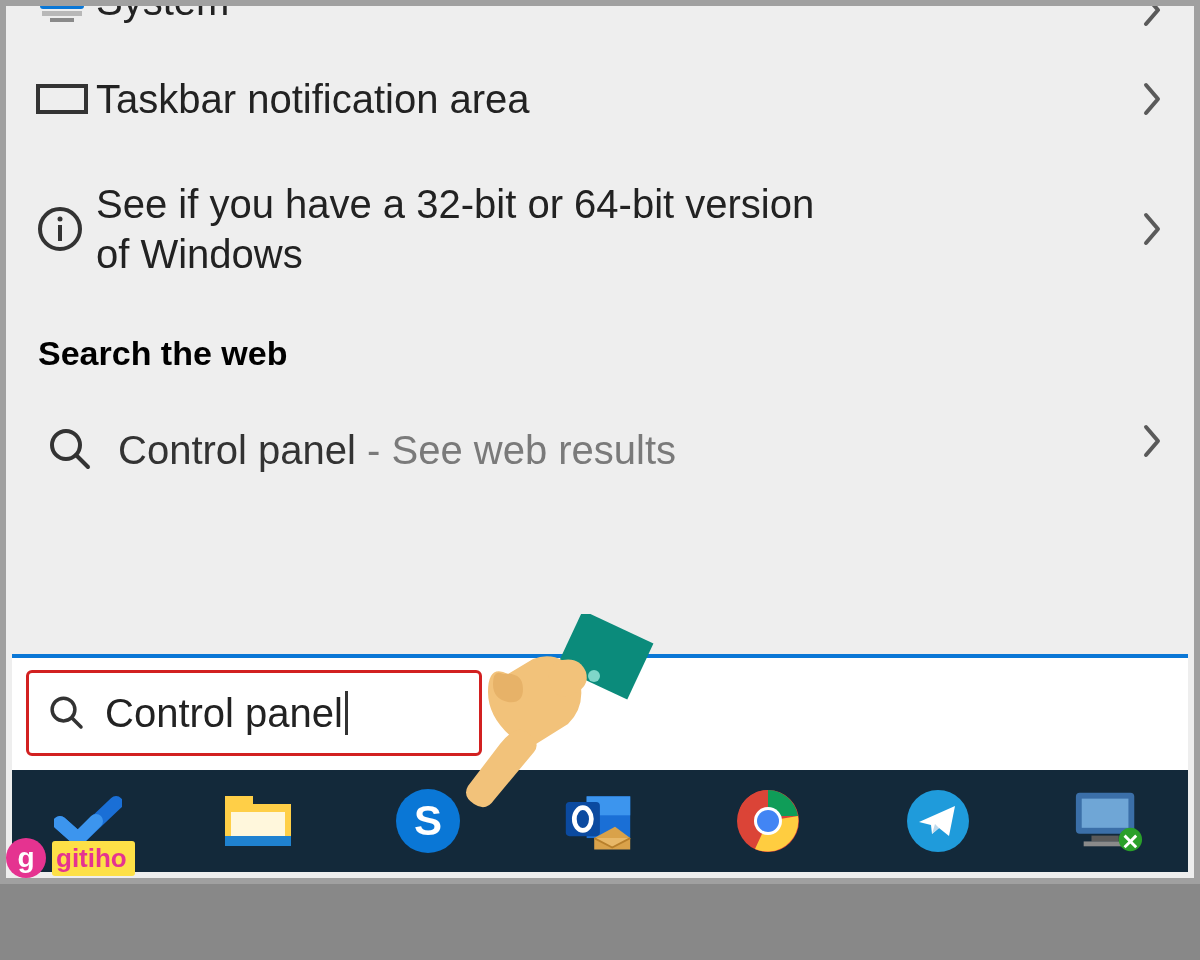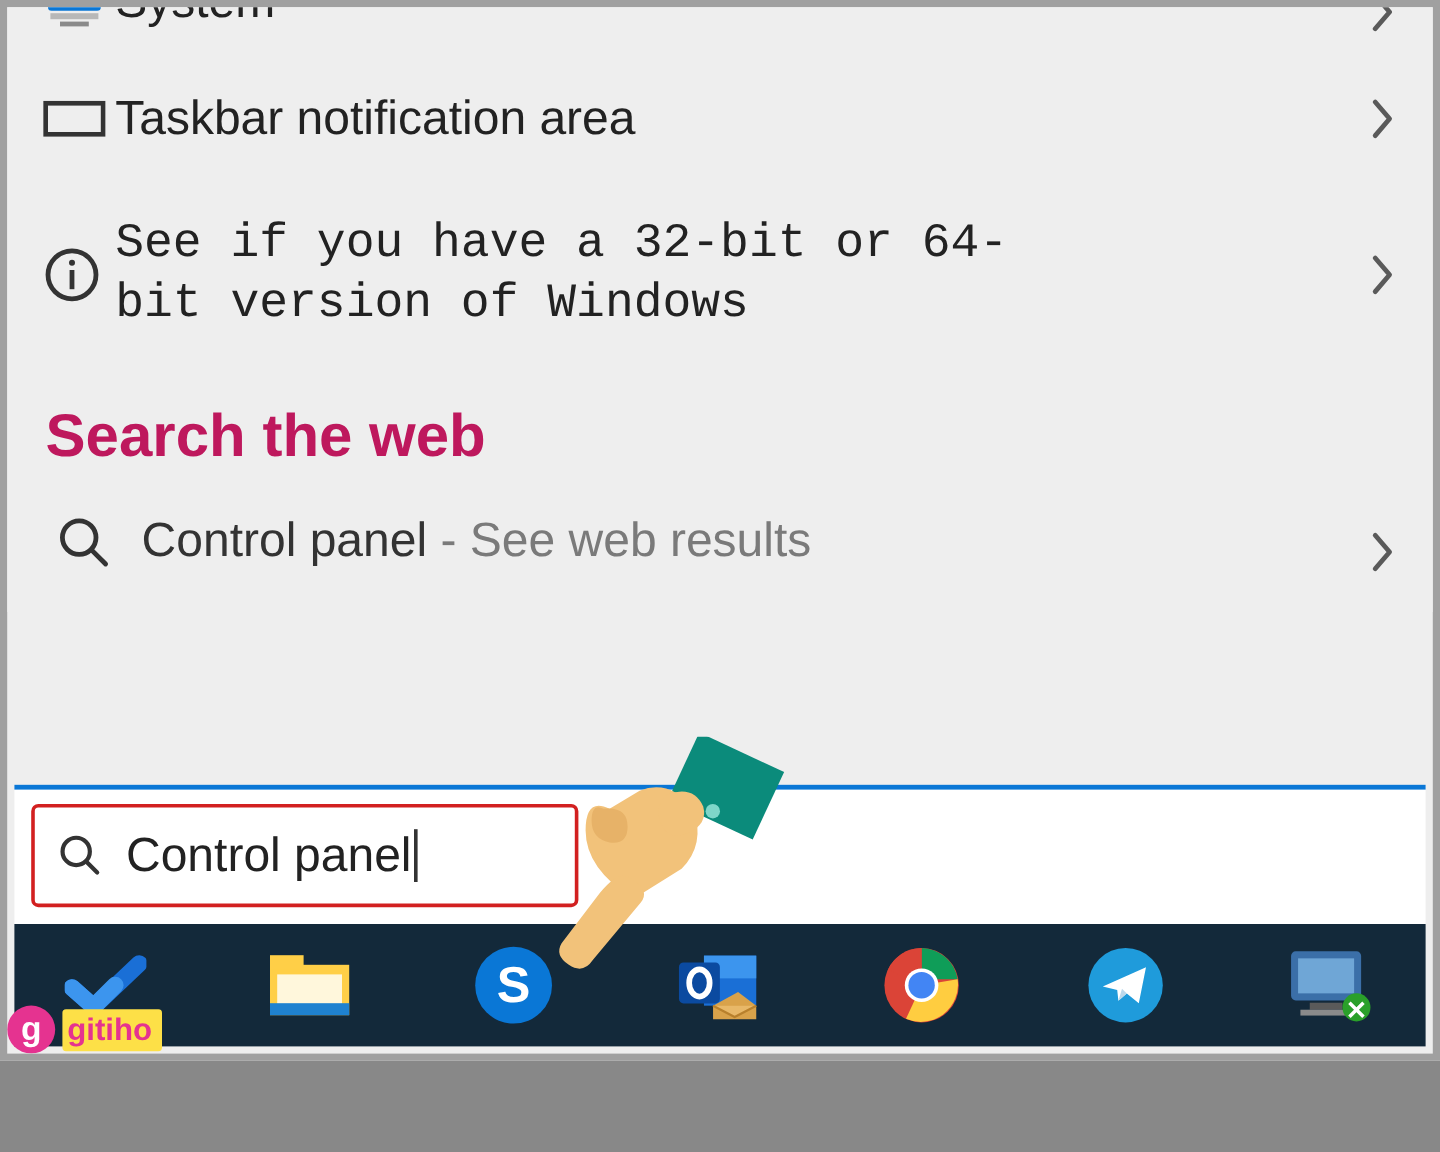--- a/index.html
+++ b/index.html
@@ -42,28 +42,28 @@
   .chevron {
     position: absolute;
     right: 28px;
     top: 50%;
     transform: translateY(-50%);
     width: 28px; height: 48px;
     display: flex; align-items: center; justify-content: center;
   }
   .chevron svg { stroke: #5a5a5a; }
   .section-header {
-    font-size: 50px;
+    font-size: 34px;
     font-weight: 600;
-    color: #be185d;
+    color: #000000;
     padding: 30px 22px 18px 32px;
   }
   .web-row {
     display: flex;
-    align-items: flex-start;
+    align-items: flex-end;
     padding: 18px 22px 18px 40px;
     min-height: 100px;
     position: relative;
   }
   .web-row .row-icon { width: 72px; }
   .web-label {
     font-size: 40px;
     color: #333;
   }
   .web-suffix {
@@ -191,21 +191,21 @@
         </svg>
       </div>
       <div class="row-label">Taskbar notification area</div>
       <div class="chevron">
         <svg width="20" height="36" viewBox="0 0 20 36" fill="none">
           <polyline points="4,4 16,18 4,32" stroke="#5a5a5a" stroke-width="4" stroke-linecap="round" stroke-linejoin="round"></polyline>
         </svg>
       </div>
     </div>
 
-    <div class="result-row" style="min-height:150px;font-family:Liberation Mono, monospace;">
+    <div class="result-row" style="min-height:150px;">
       <div class="row-icon">
         <svg width="48" height="48" viewBox="0 0 48 48">
           <circle cx="24" cy="24" r="20" stroke="#333" stroke-width="4" fill="none"></circle>
           <circle cx="24" cy="14" r="2.5" fill="#333"></circle>
           <rect x="22" y="20" width="4" height="16" fill="#333"></rect>
         </svg>
       </div>
       <div class="row-label" style="max-width:820px;">See if you have a 32-bit or 64-bit version of Windows</div>
       <div class="chevron">
         <svg width="20" height="36" viewBox="0 0 20 36" fill="none">

